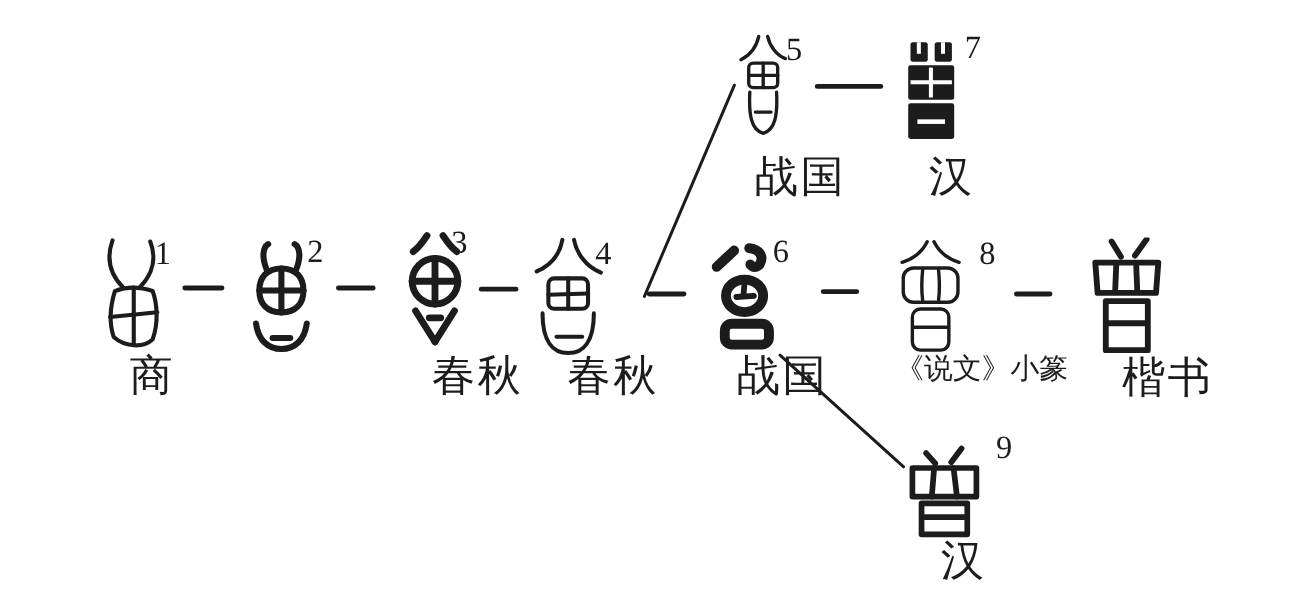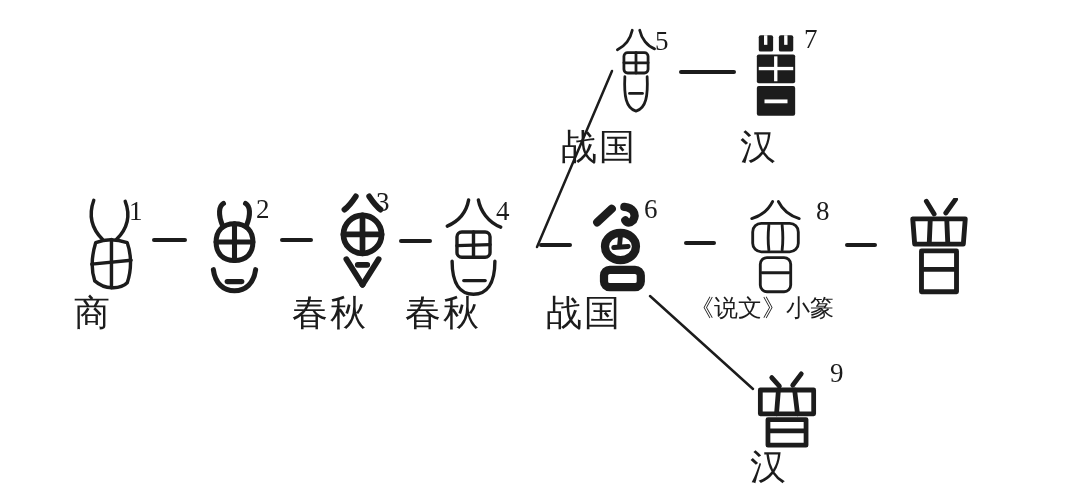--- a/index.html
+++ b/index.html
@@ -3,21 +3,21 @@
 <meta charset="utf-8">
 <style>
   html,body{margin:0;padding:0;background:#ffffff;}
   .canvas{
     position:relative;width:1084px;height:500px;background:#ffffff;
     font-family:"Liberation Serif","DejaVu Serif",serif;color:#1c1c1c;overflow:hidden;
   }
   .glyph{position:absolute;}
   .glyph svg{display:block;width:100%;height:100%;}
   .num{position:absolute;font-size:27px;line-height:1;font-family:"Liberation Serif","DejaVu Serif",serif;}
-  .period{position:absolute;font-size:36px;line-height:1.1;text-align:left;white-space:nowrap;letter-spacing:2px;}
+  .period{position:absolute;font-size:36px;line-height:1.1;text-align:right;white-space:nowrap;letter-spacing:2px;}
   .period.small{font-size:24px;letter-spacing:0;}
   .dash{position:absolute;height:4px;background:#1c1c1c;border-radius:2px;}
   .links{position:absolute;left:0;top:0;width:1084px;height:500px;pointer-events:none;}
 </style>
 </head>
 <body>
 
 <div class="canvas">
 
   <svg class="links" viewBox="0 0 1084 500">
@@ -166,14 +166,15 @@
     <svg viewBox="0 0 74 102" fill="none" stroke="#1c1c1c" stroke-width="5" stroke-linecap="round" stroke-linejoin="round" role="img" aria-label="曾">
       <path d="M24,3 L32,16"></path>
       <path d="M54,1 L44,15"></path>
       <path d="M10,21 L64,21 L62,47 L12,47 Z"></path>
       <path d="M28,22 L27,46"></path>
       <path d="M45,22 L46,46"></path>
       <rect x="19" y="54" width="36" height="42"></rect>
       <path d="M20,73 L54,73"></path>
     </svg>
   </div>
+  <div class="period" style="left:867px;top:296px;width:144px;">楷书</div>
 
 </div>
 
 </body></html>

